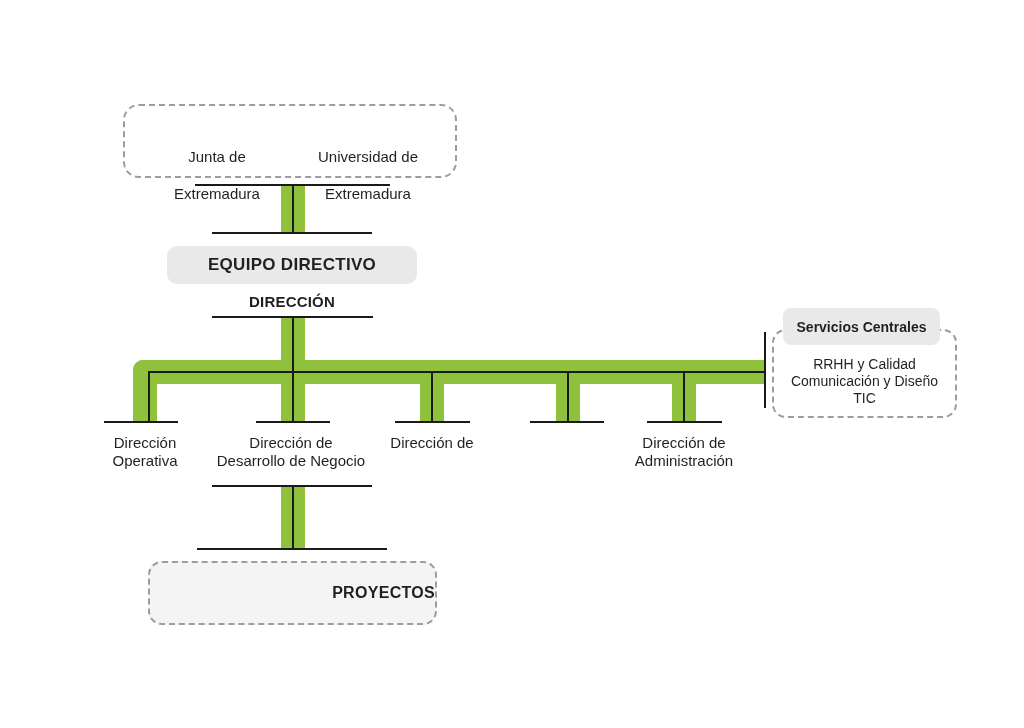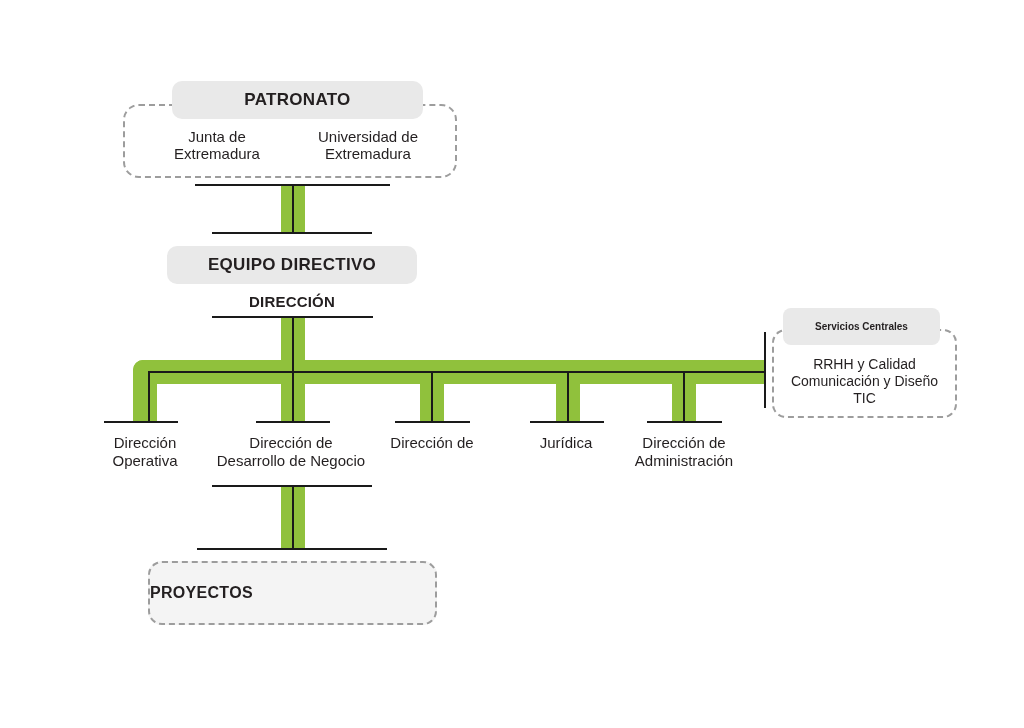--- a/index.html
+++ b/index.html
@@ -6,48 +6,45 @@
   #canvas{
     position:relative;width:1024px;height:728px;background:#ffffff;overflow:hidden;
     font-family:"Liberation Sans", sans-serif;color:#231f20;
   }
   .abs{position:absolute;}
   .hdr{
     background:#e9e9e9;border-radius:10px;display:flex;align-items:center;justify-content:center;
     font-weight:bold;z-index:3;
   }
   .hdr-lg{font-size:17px;letter-spacing:.3px;}
-  .hdr-sm{font-size:10px;}
+  .hdr-sm{font-size:14px;}
   .dashed{
     border:2px dashed #9d9d9d;border-radius:16px;background:#ffffff;z-index:1;box-sizing:border-box;
   }
   .green{background:#90c13c;z-index:0;}
   .blk{background:#1a1a1a;z-index:2;}
   .lbl{
     font-size:15px;line-height:18px;text-align:center;z-index:2;
   }
   .lbl span{display:block;}
   .bold15{font-weight:bold;font-size:15px;text-align:center;letter-spacing:.2px;}
   .members{font-size:15px;line-height:17px;text-align:center;z-index:2;}
-  .members span{display:block;}
+  .members span{display:block;margin-top:20px;}
   .sc-items{font-size:14px;line-height:17px;text-align:center;z-index:2;}
   .sc-items span{display:block;text-align:center;}
   .proy{
     background:#f4f4f4;border:2px dashed #9d9d9d;border-radius:14px;box-sizing:border-box;
-    display:flex;align-items:center;justify-content:flex-start;font-weight:bold;font-size:16px;letter-spacing:.3px;
+    display:flex;align-items:center;justify-content:flex-end;font-weight:bold;font-size:16px;letter-spacing:.3px;
   }
 </style>
 </head>
 <body>
 
 <div id="canvas">
 
-  <div class="abs hdr hdr-lg" style="left:172px;top:81px;width:251px;height:38px;">
-    <span>PATRONATO</span>
-  </div>
   <div class="abs dashed" style="left:123px;top:104px;width:334px;height:74px;"></div>
   <div class="abs members" style="left:152px;top:128px;width:130px;">
     <span>Junta de</span>
     <span>Extremadura</span>
   </div>
   <div class="abs members" style="left:298px;top:128px;width:140px;">
     <span>Universidad de</span>
     <span>Extremadura</span>
   </div>
 
@@ -88,21 +85,20 @@
     <span>Operativa</span>
   </div>
   <div class="abs lbl" style="left:206px;top:434px;width:170px;">
     <span>Dirección de</span>
     <span>Desarrollo de Negocio</span>
   </div>
   <div class="abs lbl" style="left:347px;top:434px;width:170px;">
     <span>Dirección de</span>
   </div>
   <div class="abs lbl" style="left:481px;top:434px;width:170px;">
-    <span>Jurídica</span>
   </div>
   <div class="abs lbl" style="left:599px;top:434px;width:170px;">
     <span>Dirección de</span>
     <span>Administración</span>
   </div>
 
   <div class="abs blk" style="left:764px;top:332px;width:2px;height:76px;"></div>
   <div class="abs hdr hdr-sm" style="left:783px;top:308px;width:157px;height:37px;border-radius:8px;">
     <span>Servicios Centrales</span>
   </div>

